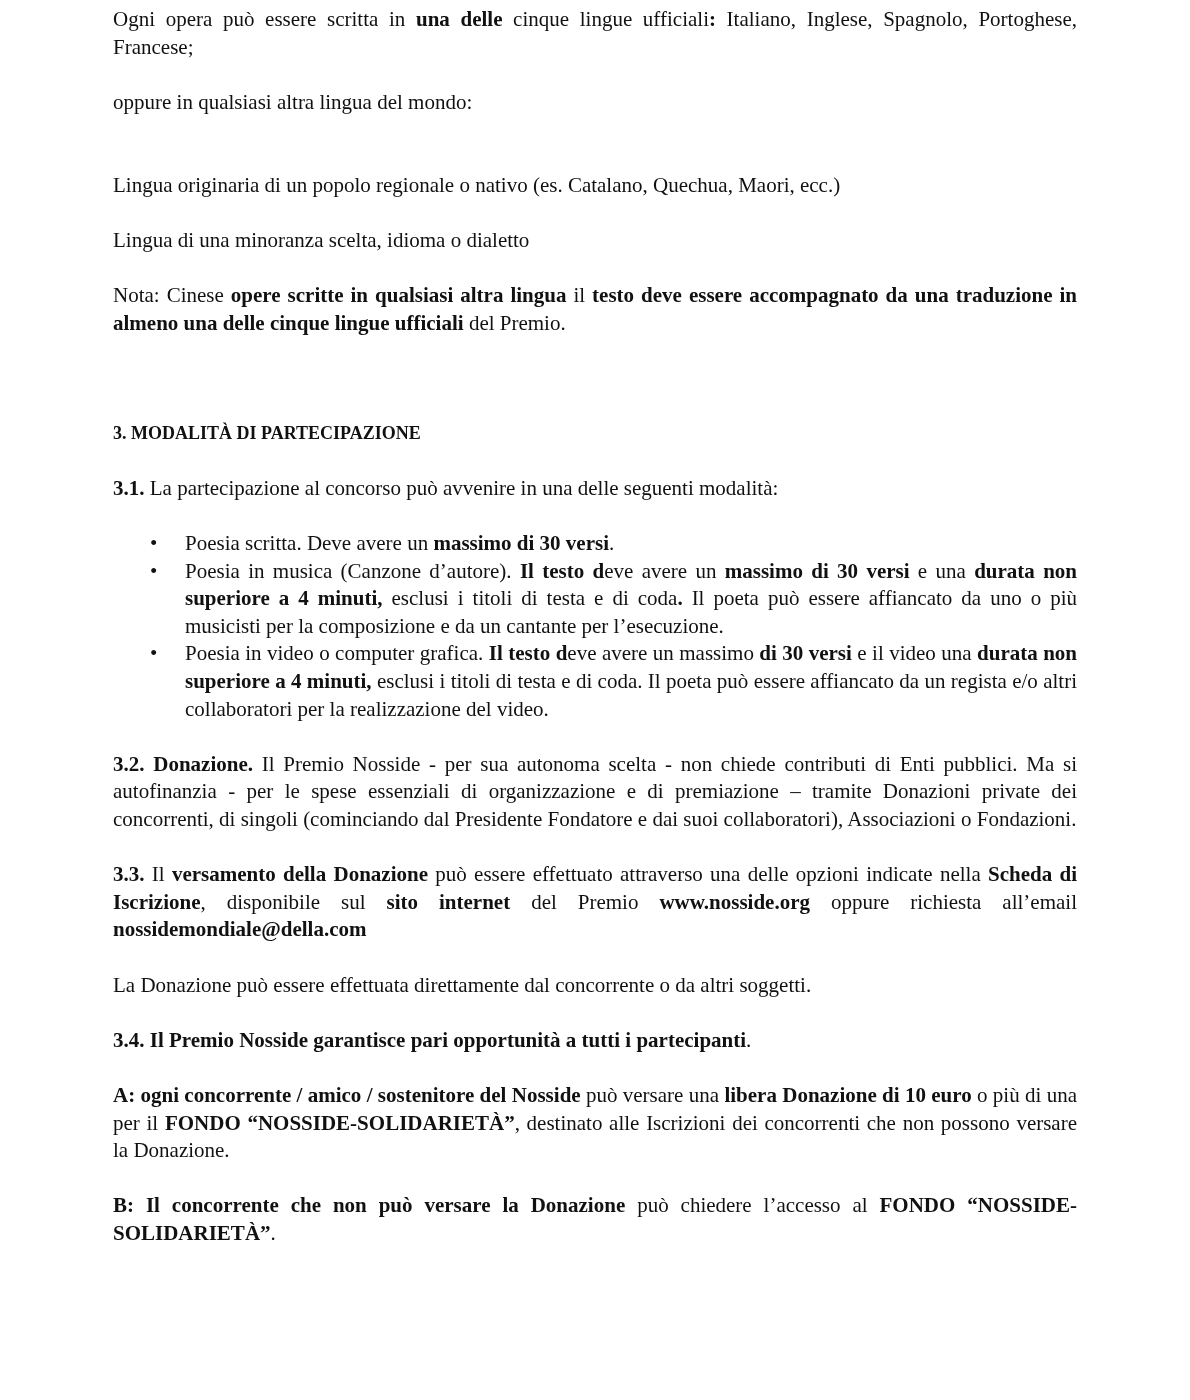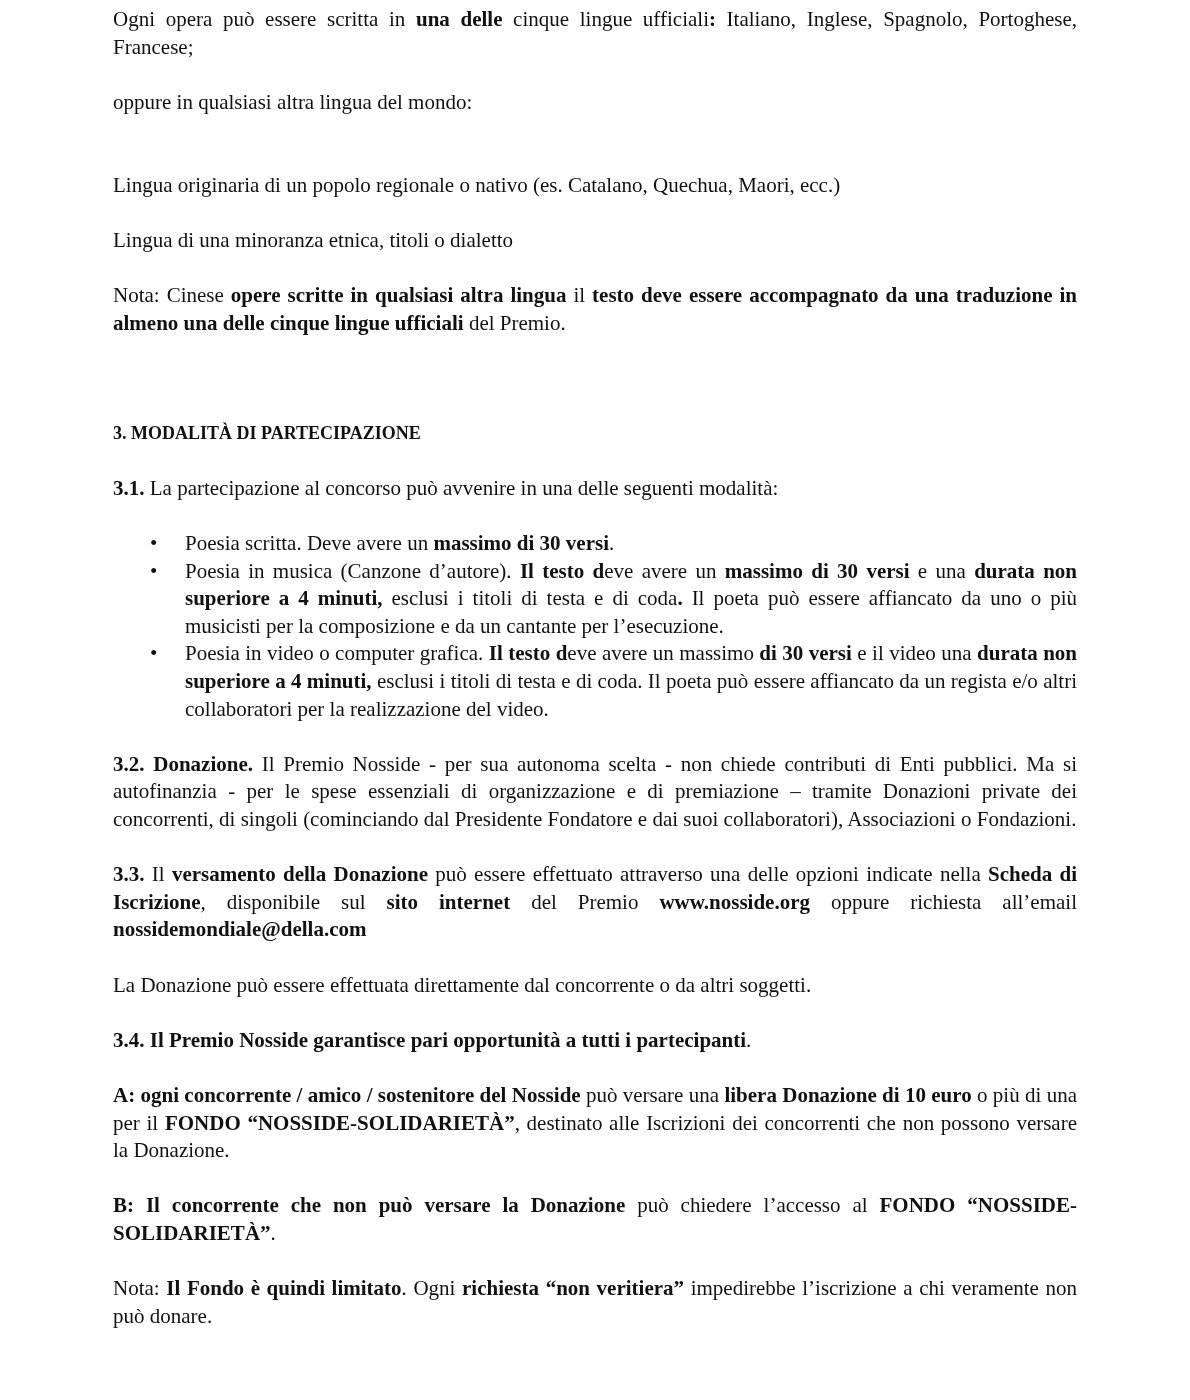--- a/index.html
+++ b/index.html
@@ -23,21 +23,21 @@
 
 <div class="page">
 
   <p><span>Ogni opera può essere scritta in </span><b>una delle</b><span> cinque lingue ufficiali</span><b>:</b><span> Italiano, Inglese, Spagnolo, Portoghese, Francese;</span></p>
   <div class="gap"></div>
   <p>oppure in qualsiasi altra lingua del mondo:</p>
   <div class="gap"></div>
   <div class="gap"></div>
   <p>Lingua originaria di un popolo regionale o nativo (es. Catalano, Quechua, Maori, ecc.)</p>
   <div class="gap"></div>
-  <p>Lingua di una minoranza etnica, titoli o dialetto</p>
+  <p>Lingua di una minoranza scelta, idioma o dialetto</p>
   <div class="gap"></div>
   <p><span>Nota: Cinese </span><b>opere scritte in qualsiasi altra lingua</b><span> il </span><b>testo deve essere accompagnato da una traduzione in almeno una delle cinque lingue ufficiali</b><span> del Premio.</span></p>
 
   <div class="gap2"></div>
   <div class="gap"></div>
 
   <h2>3. MODALITÀ DI PARTECIPAZIONE</h2>
   <div class="gap"></div>
 
   <p><b>3.1.</b><span> La partecipazione al concorso può avvenire in una delle seguenti modalità:</span></p>
@@ -61,15 +61,14 @@
 
   <p><b>3.4. Il Premio Nosside garantisce pari opportunità a tutti i partecipanti</b><span>.</span></p>
   <div class="gap"></div>
 
   <p><b>A: ogni concorrente / amico / sostenitore del Nosside</b><span> può versare una </span><b>libera Donazione di 10 euro</b><span> o più di una per il </span><b>FONDO “NOSSIDE-SOLIDARIETÀ”</b><span>, destinato alle Iscrizioni dei concorrenti che non possono versare la Donazione.</span></p>
   <div class="gap"></div>
 
   <p><b>B: Il concorrente che non può versare la Donazione</b><span> può chiedere l’accesso al </span><b>FONDO “NOSSIDE-SOLIDARIETÀ”</b><span>.</span></p>
   <div class="gap"></div>
 
-  <p><span>Nota: </span><b>Il Fondo è quindi limitato</b><span>. Ogni </span><b>richiesta “non veritiera”</b><span> impedirebbe l’iscrizione a chi veramente non può donare.</span></p>
 
 </div>
 
 </body></html>

